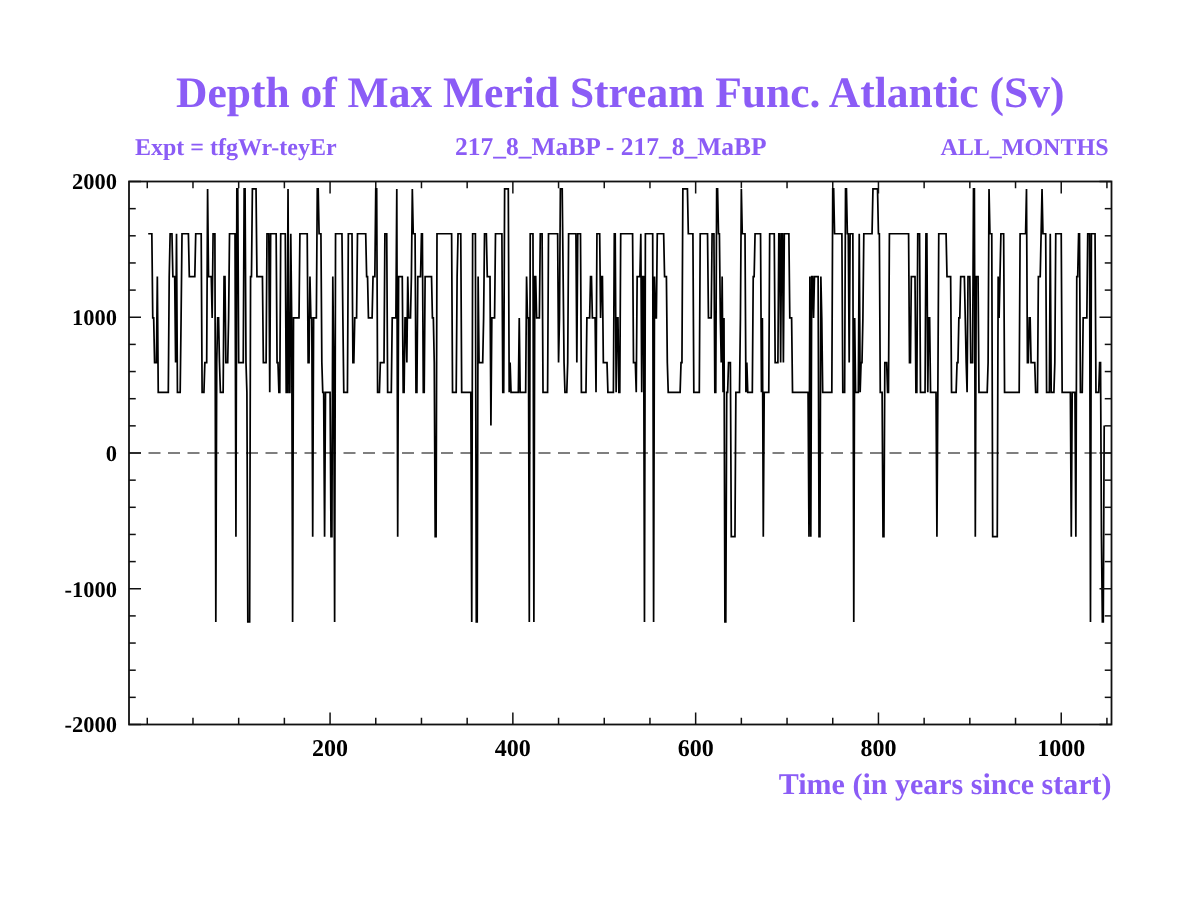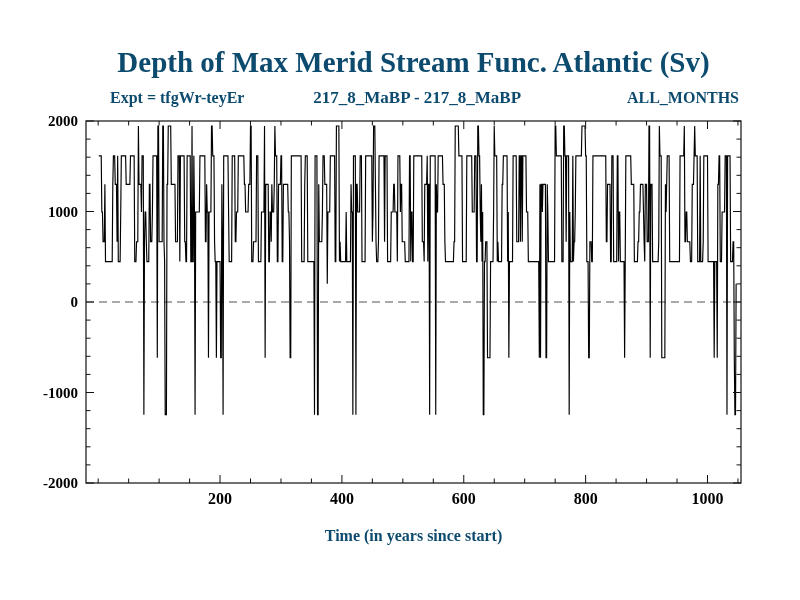--- a/index.html
+++ b/index.html
@@ -1,33 +1,33 @@
 <!DOCTYPE html>
 <html><head>
 <meta charset="utf-8">
 <style>
   html,body{margin:0;padding:0;background:#ffffff;}
   .page{
     position:relative;width:800px;height:600px;background:#ffffff;overflow:hidden;
-    font-family:"Liberation Serif", serif;color:#0c4a6e;
+    font-family:"Liberation Serif", serif;color:#8b5cf6;
   }
   .chart-title{
     position:absolute;left:66px;top:46px;width:695px;height:36px;
     text-align:center;font-size:29px;font-weight:bold;letter-spacing:0px;white-space:nowrap;
   }
   .subtitle-row{
     position:absolute;left:86px;top:88px;width:655px;height:20px;
     display:flex;justify-content:space-between;align-items:baseline;
   }
-  .subtitle-row .sub-left{font-size:16px;font-weight:bold;margin-left:24px;}
+  .subtitle-row .sub-left{font-size:16px;font-weight:bold;margin-left:4px;}
   .subtitle-row .sub-center{font-size:17px;font-weight:bold;text-align:center;}
   .subtitle-row .sub-right{font-size:16px;font-weight:bold;margin-right:2px;margin-left:37px;}
   .x-axis-title{
-    position:absolute;left:86px;top:527px;width:655px;
-    text-align:center;font-size:16px;font-weight:bold;
+    position:absolute;left:86px;top:512px;width:655px;
+    text-align:right;font-size:20px;font-weight:bold;
   }
   svg#plot{position:absolute;left:0;top:0;}
   svg#plot text{font-family:"Liberation Serif", serif;font-weight:bold;}
 </style>
 </head>
 <body>
 
 <div class="page">
 
   <div class="chart-title">Depth of Max Merid Stream Func. Atlantic (Sv)</div>

